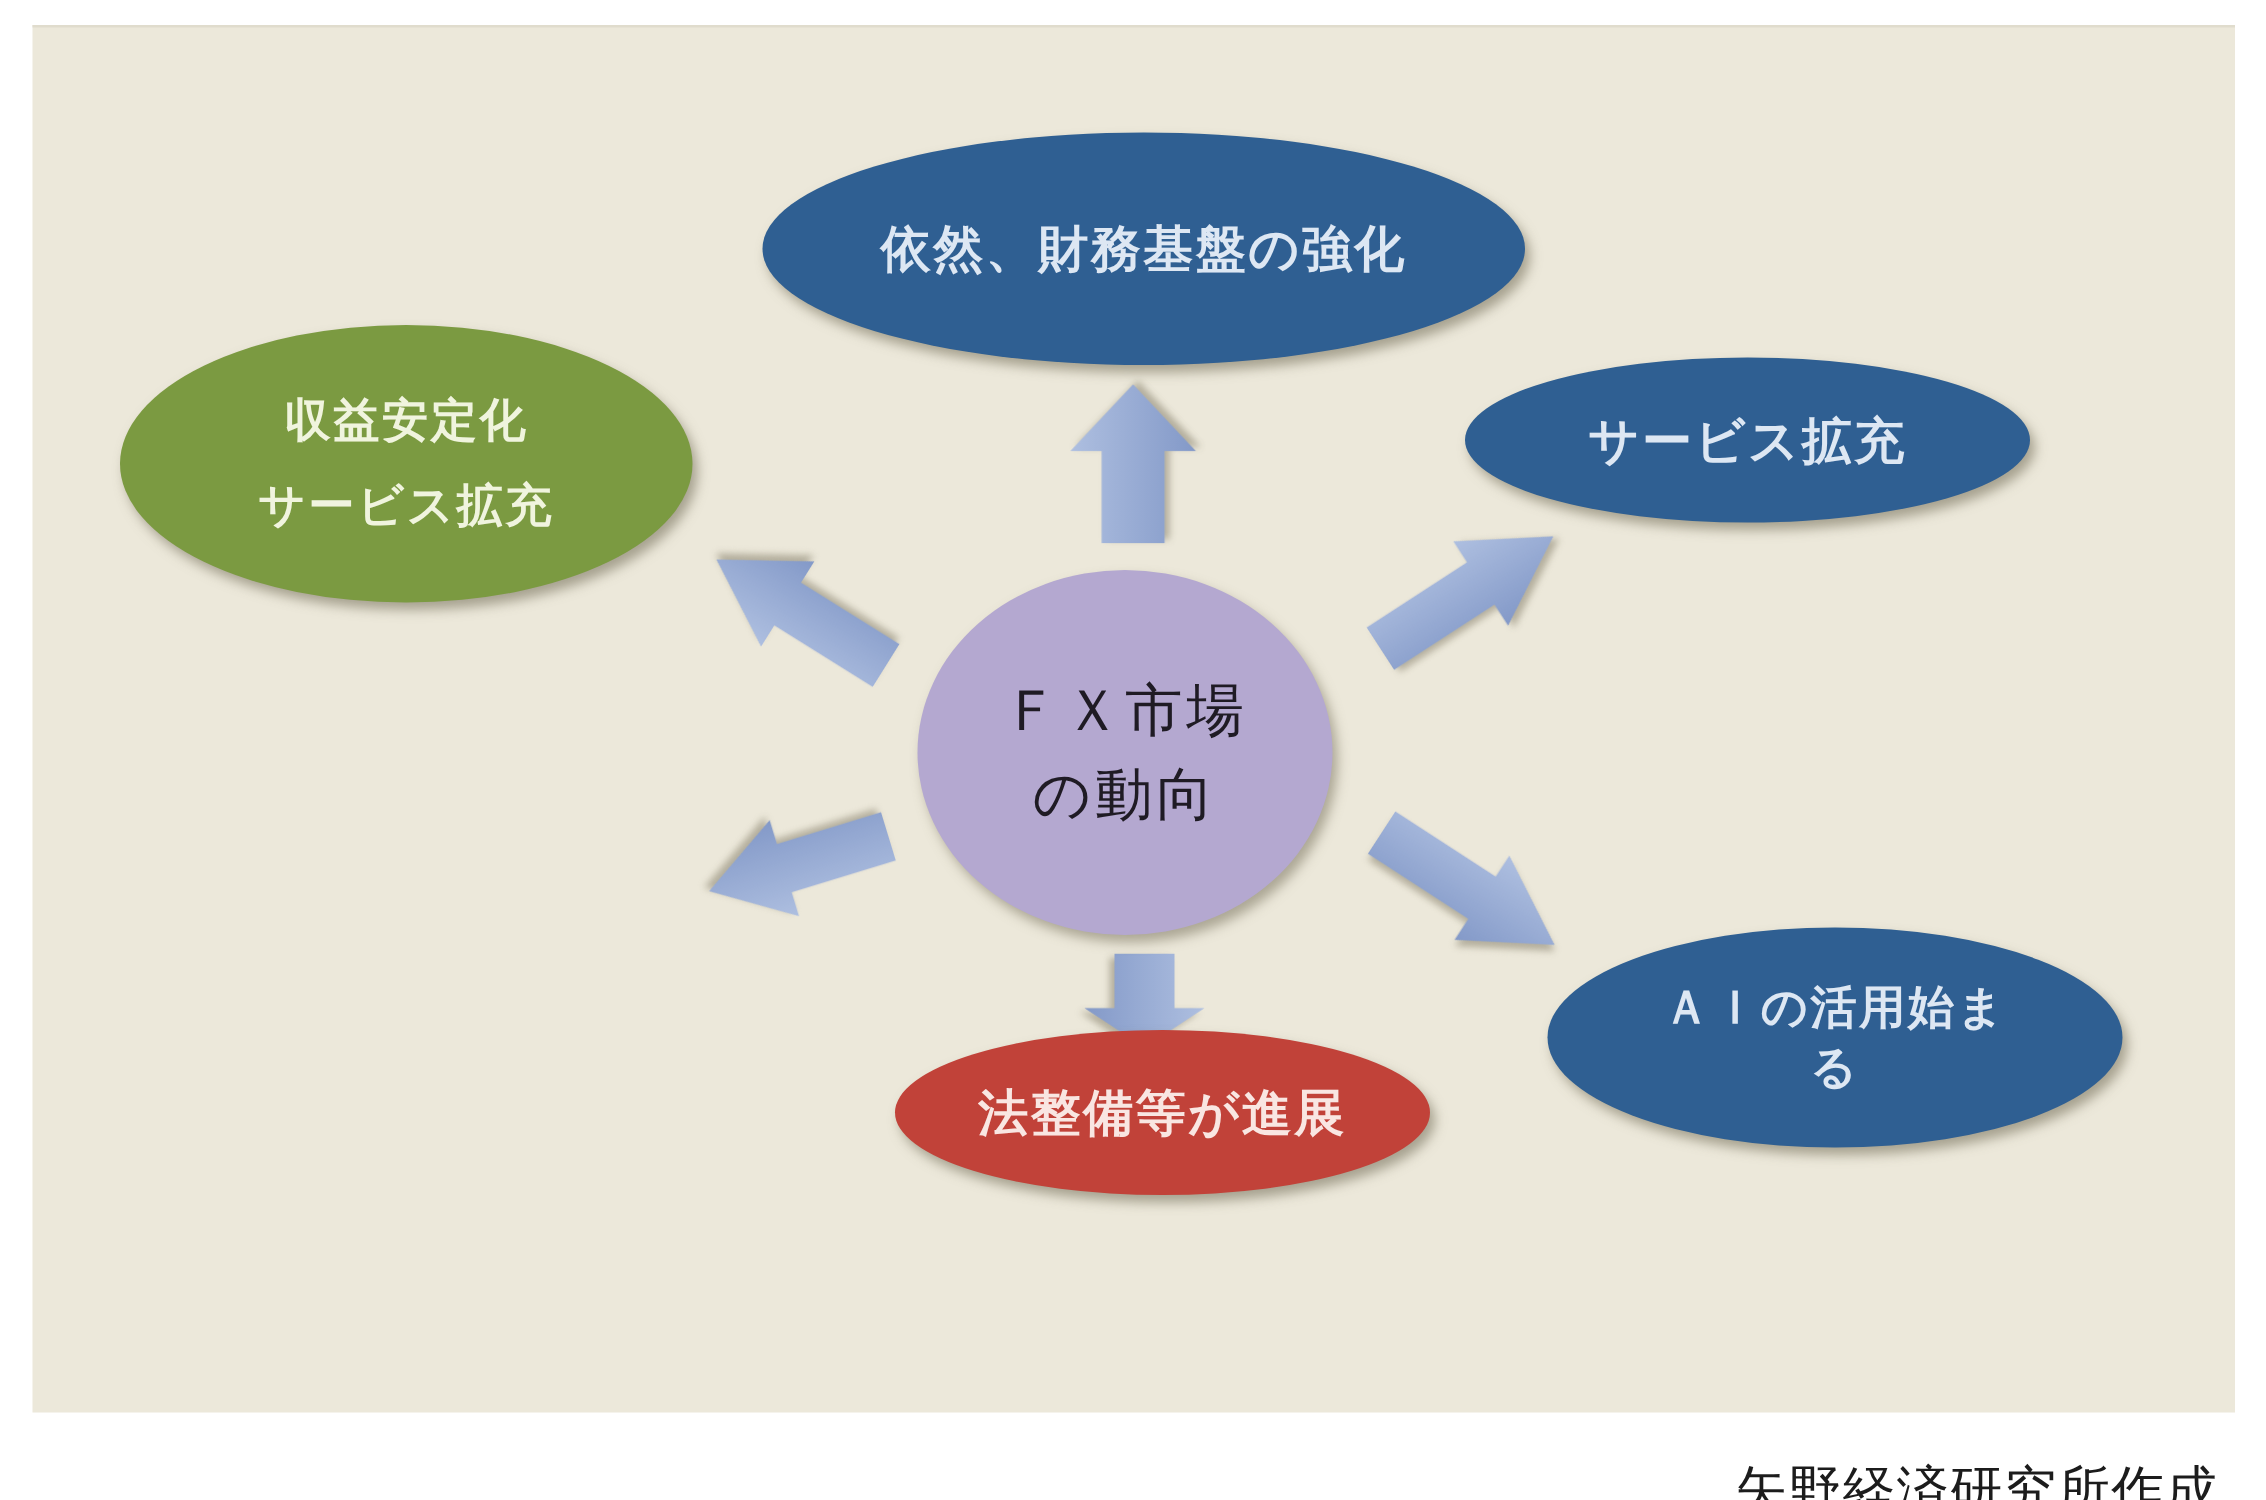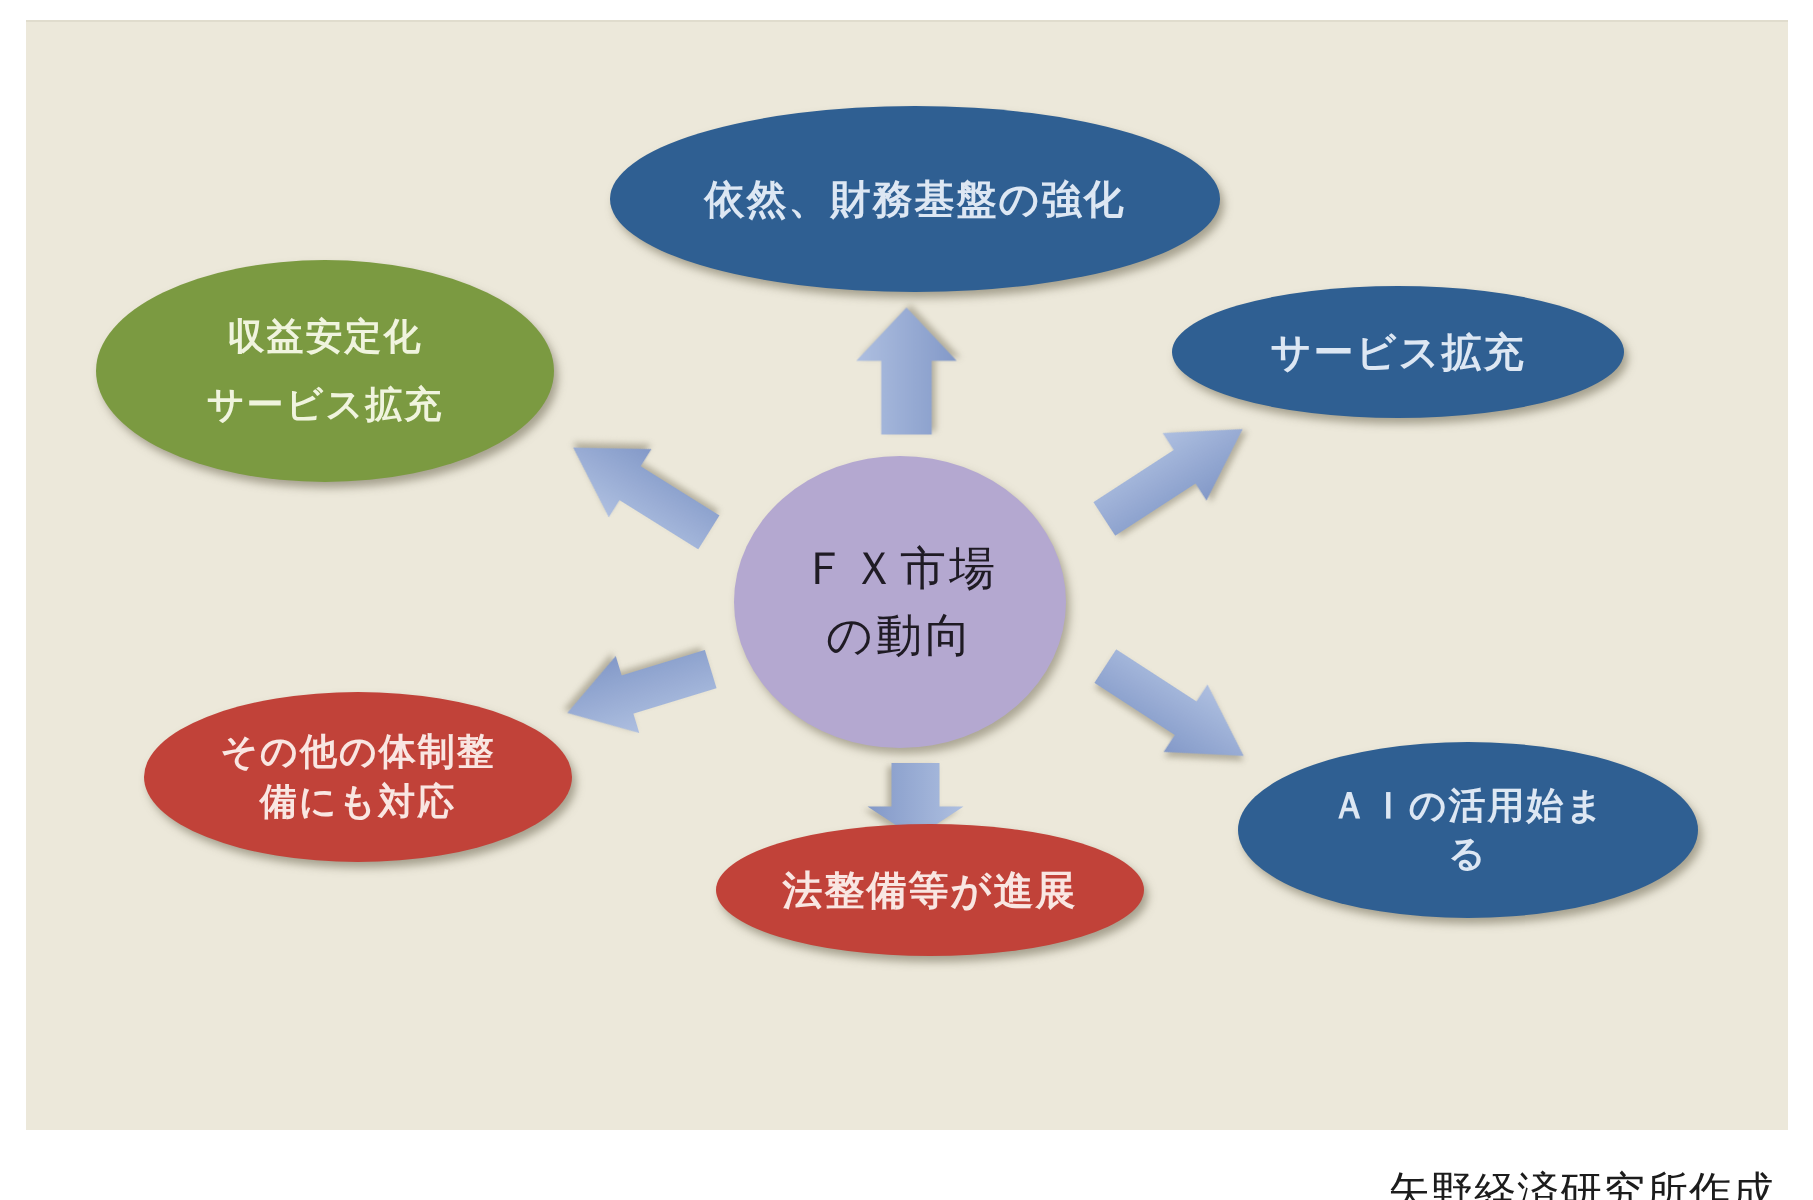--- a/index.html
+++ b/index.html
@@ -102,26 +102,20 @@
       <div>サービス拡充</div>
     </div>
   </div>
 
   <div class="node node-upper-right" style="background: rgb(47, 95, 146);">
     <div class="label" style="color: rgb(221, 231, 243);">
       <div>サービス拡充</div>
     </div>
   </div>
 
-  <div class="node node-lower-left" style="background: rgb(193, 66, 57);">
-    <div class="label" style="color: rgb(249, 230, 226);">
-      <div>その他の体制整</div>
-      <div>備にも対応</div>
-    </div>
-  </div>
 
   <div class="node node-bottom" style="background: rgb(193, 66, 57);">
     <div class="label" style="color: rgb(249, 230, 226);">
       <div>法整備等が進展</div>
     </div>
   </div>
 
   <div class="node node-lower-right" style="background: rgb(47, 95, 146);">
     <div class="label" style="color: rgb(221, 231, 243);">
       <div>ＡＩの活用始ま</div>

